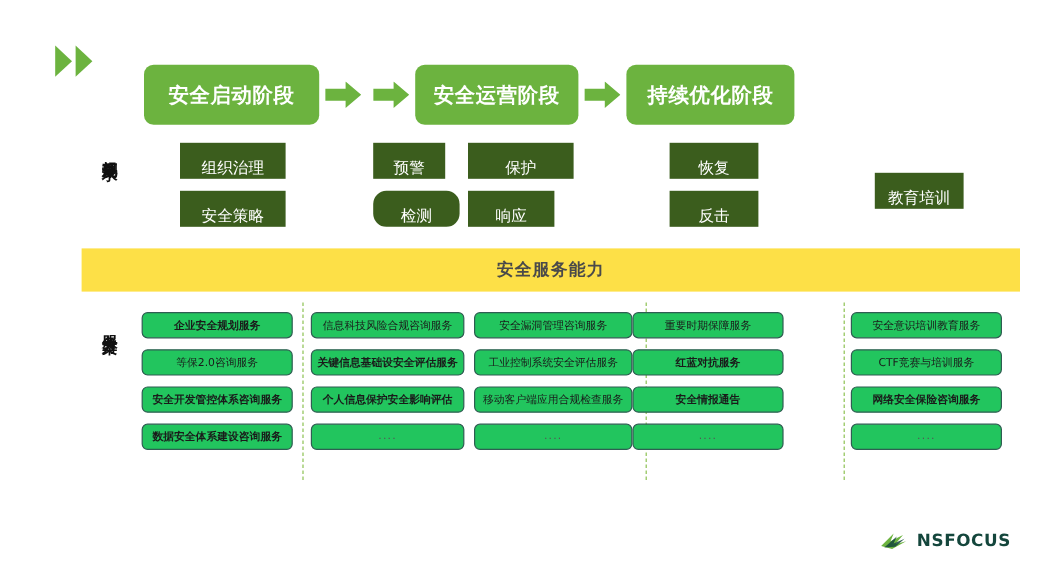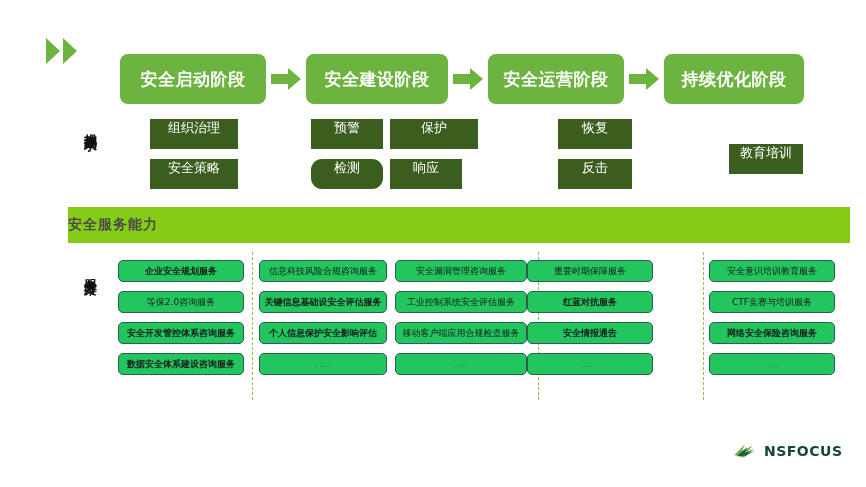--- a/index.html
+++ b/index.html
@@ -40,29 +40,29 @@
     letter-spacing:1px;line-height:1;
   }
   #vlabel-plan{left:84px;top:124px;}
   #vlabel-service{left:84px;top:268px;}
 
   
   .cap{
     position:absolute;height:30px;
     background:#3b5d1d;color:#ffffff;
     font-size:13px;font-weight:normal;
-    display:flex;align-items:flex-start;justify-content:center;
+    display:flex;align-items:flex-end;justify-content:center;
     box-sizing:border-box;
   }
 
   
   .band{
     position:absolute;left:68px;top:207px;width:782px;height:36px;
-    background:#84cc16;
-    display:flex;align-items:center;justify-content:flex-start;
+    background:#fde047;
+    display:flex;align-items:center;justify-content:center;
     color:#4a4a4a;font-size:14px;font-weight:bold;letter-spacing:1px;
   }
 
   
   .svc-area{position:absolute;left:118px;top:260px;width:732px;height:130px;}
   .svc-col{position:absolute;top:0;display:flex;flex-direction:column;gap:9px;}
   .svc{
     height:22px;border:1px solid #2f5d52;border-radius:5px;background:#22c55e;
     display:flex;align-items:center;justify-content:center;
     font-size:9px;color:#1a1a1a;text-align:center;
@@ -91,23 +91,20 @@
 
   <div class="phase-row">
     <div class="phase p0">
       <span>安全启动阶段</span>
     </div>
     <div class="arrow">
       <svg width="30" height="22" viewBox="0 0 30 22" aria-hidden="true">
         <polygon points="0,6 17,6 17,0 30,11 17,22 17,16 0,16" fill="#6cb33f"></polygon>
       </svg>
     </div>
-    <div class="phase p1">
-      <span>安全建设阶段</span>
-    </div>
     <div class="arrow">
       <svg width="30" height="22" viewBox="0 0 30 22" aria-hidden="true">
         <polygon points="0,6 17,6 17,0 30,11 17,22 17,16 0,16" fill="#6cb33f"></polygon>
       </svg>
     </div>
     <div class="phase p2">
       <span>安全运营阶段</span>
     </div>
     <div class="arrow">
       <svg width="30" height="22" viewBox="0 0 30 22" aria-hidden="true">
@@ -122,21 +119,21 @@
   <div class="vlabel" id="vlabel-plan">规划要求</div>
   <div class="vlabel" id="vlabel-service">服务方案</div>
 
   <div id="capabilities">
       <div class="cap" style="left: 150px; top: 119px; width: 88px;">
         <span>组织治理</span>
       </div>
       <div class="cap" style="left: 150px; top: 159px; width: 88px;">
         <span>安全策略</span>
       </div>
-      <div class="cap" style="left: 311px; top: 119px; width: 72px;">
+      <div class="cap" style="left: 311px; top: 119px; width: 60px;">
         <span>预警</span>
       </div>
       <div class="cap" style="left: 390px; top: 119px; width: 88px;">
         <span>保护</span>
       </div>
       <div class="cap" style="left: 311px; top: 159px; width: 72px; border-radius: 11px;">
         <span>检测</span>
       </div>
       <div class="cap" style="left: 390px; top: 159px; width: 72px;">
         <span>响应</span>

